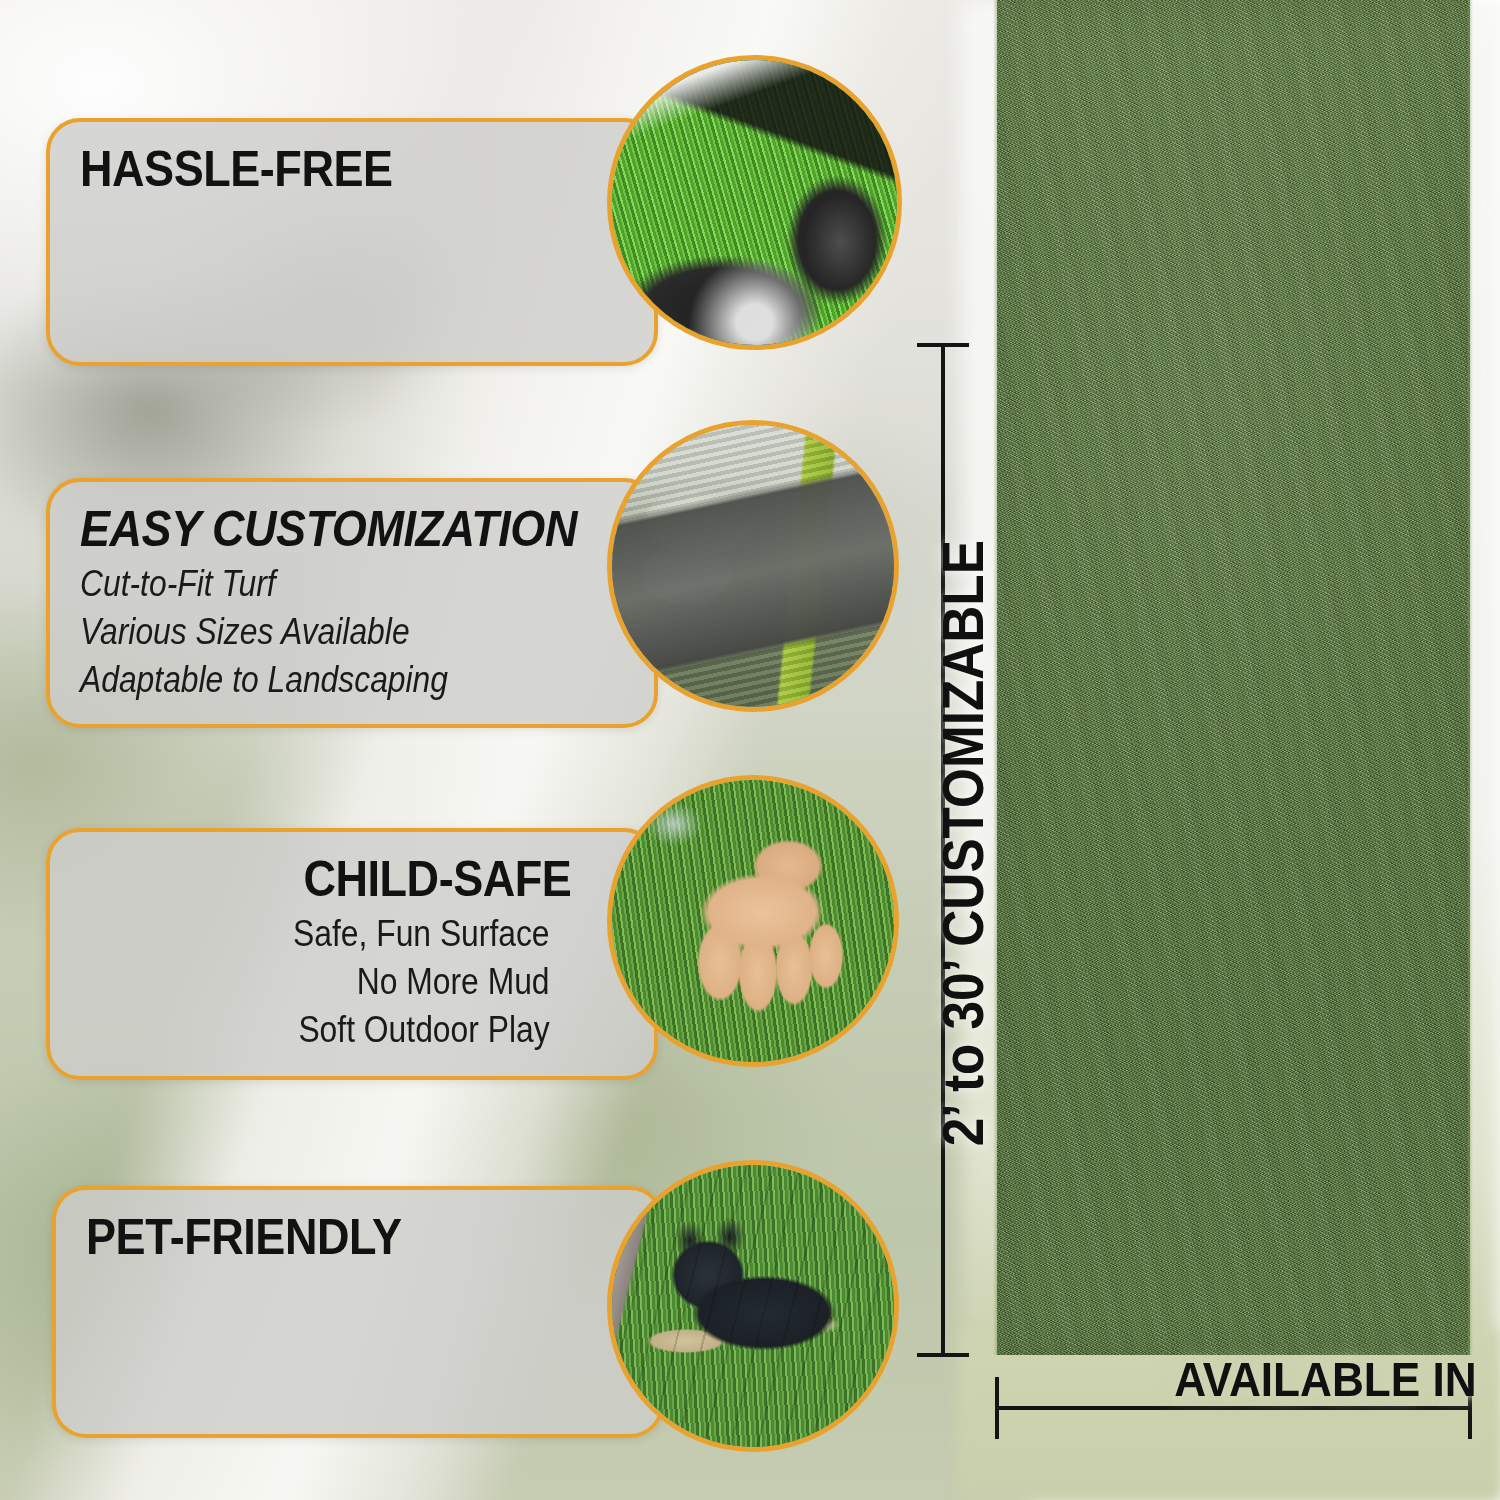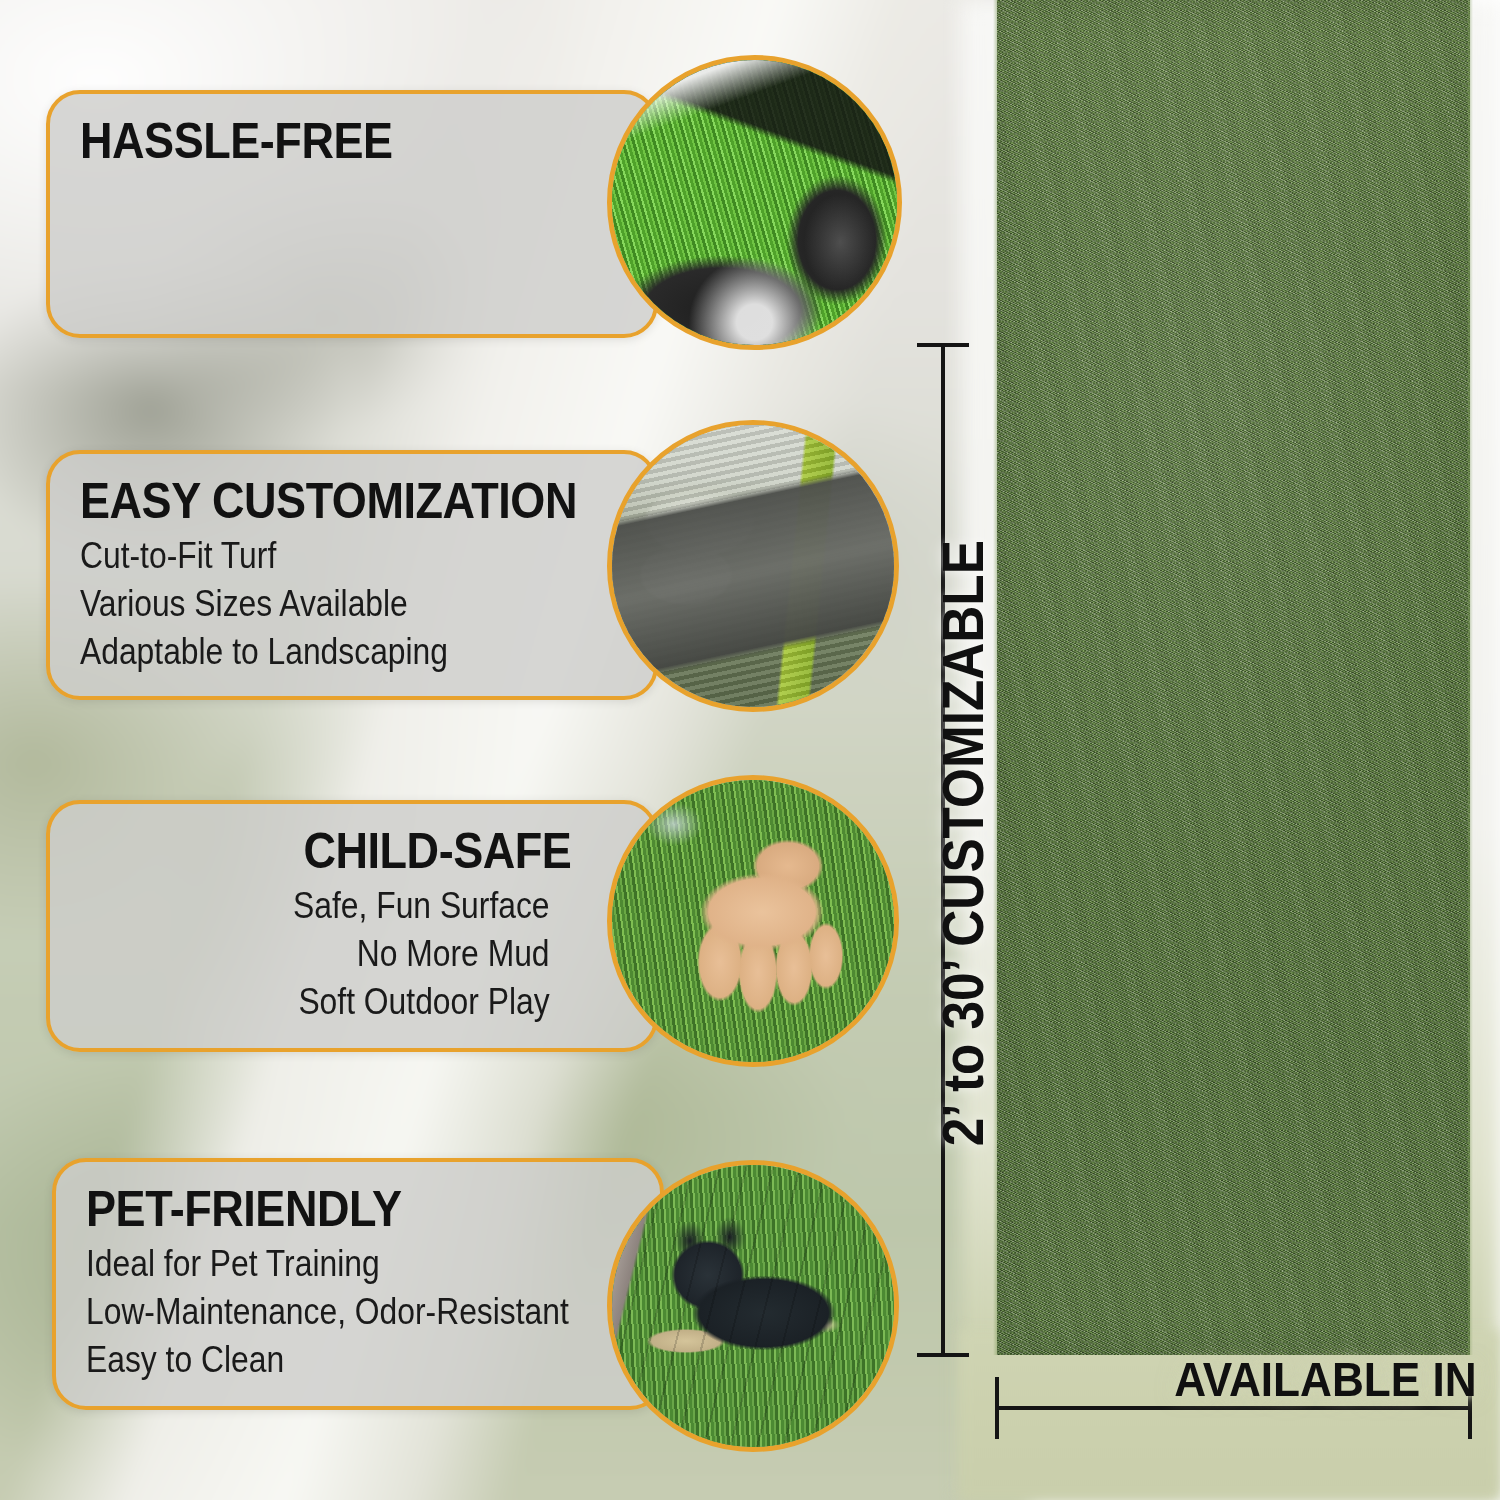--- a/index.html
+++ b/index.html
@@ -52,20 +52,21 @@
   }
 
   
   .card{
     position:absolute;
     border:4px solid #E8A22D;
     border-radius:34px;
     background:rgba(205,205,203,.80);
     box-sizing:border-box;
     box-shadow:0 2px 10px rgba(0,0,0,.10);
+    margin-top:28px;
   }
   .card-inner{padding:22px 28px 20px 30px;}
   .card h2{
     margin:0 0 6px 0;
     font-family:"Liberation Sans", sans-serif;
     font-weight:bold;
     color:#121212;
     letter-spacing:-0.5px;
     transform:scaleX(.90);
     transform-origin:left center;
@@ -77,21 +78,21 @@
     color:#1a1a1a;
     font-weight:400;
     line-height:1.30;
     transform:scaleX(.86);
     transform-origin:left center;
     white-space:nowrap;
   }
 
   
   #card-1{left:46px;  top:90px;  width:612px; height:248px;}
-  #card-2{left:46px;  top:450px; width:612px; height:250px;}
+  #card-2{left:46px;  top:450px; width:612px; height:250px;font-style:italic;}
   #card-3{left:46px;  top:800px; width:612px; height:252px;text-align:right;}
   #card-4{left:52px;  top:1158px;width:612px; height:252px;}
 
   #card-1 h2{font-size:50px;}
   #card-2 h2{font-size:50px;}
   #card-3 h2{font-size:50px;}
   #card-4 h2{font-size:50px;}
   .card li{font-size:37px;}
 
   
@@ -290,25 +291,20 @@
       </ul>
     </div>
   </div>
   <div class="thumb" id="thumb-3">
     <div class="pic pic-hand"></div>
   </div>
 
   <div class="card" id="card-4">
     <div class="card-inner">
       <h2>PET-FRIENDLY</h2>
-      <ul>
-        <li>Ideal for Pet Training</li>
-        <li>Low-Maintenance, Odor-Resistant</li>
-        <li>Easy to Clean</li>
-      </ul>
     </div>
   </div>
   <div class="thumb" id="thumb-4">
     <div class="pic pic-dog"></div>
   </div>
 
   <div class="vcap" id="vcap-top"></div>
   <div class="vline"></div>
   <div class="vcap" id="vcap-bot"></div>
   <div class="vtext">

